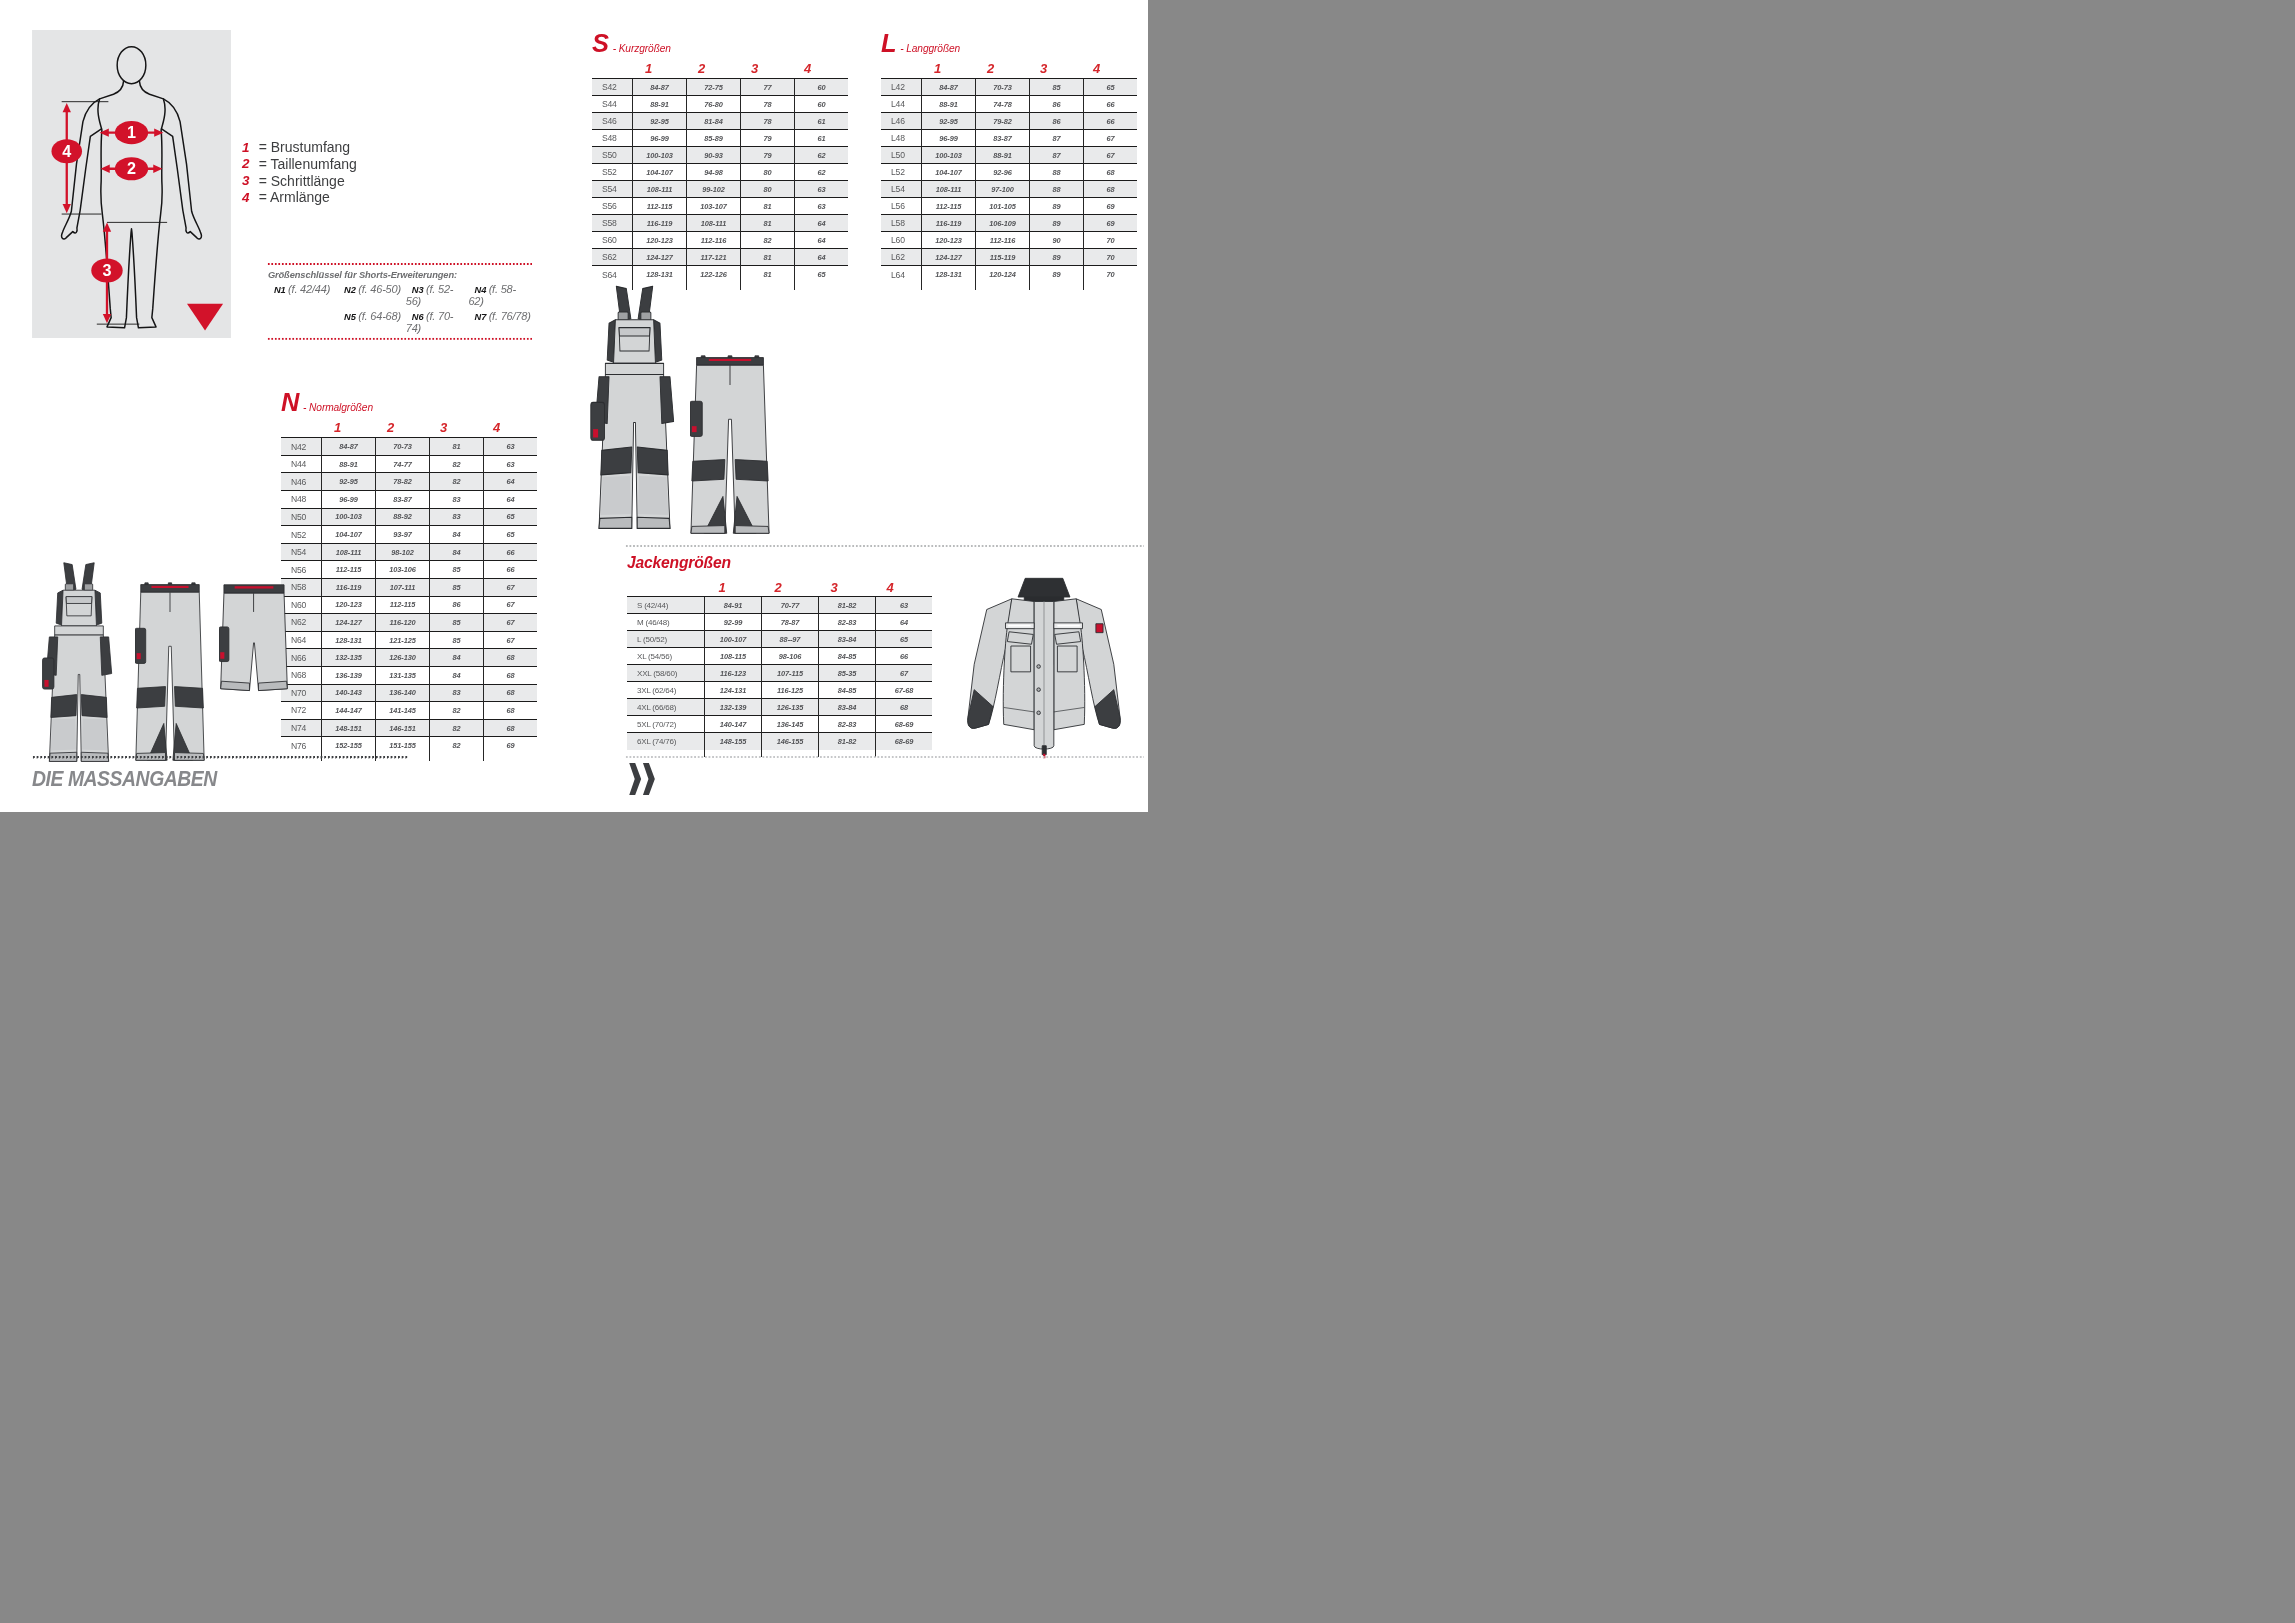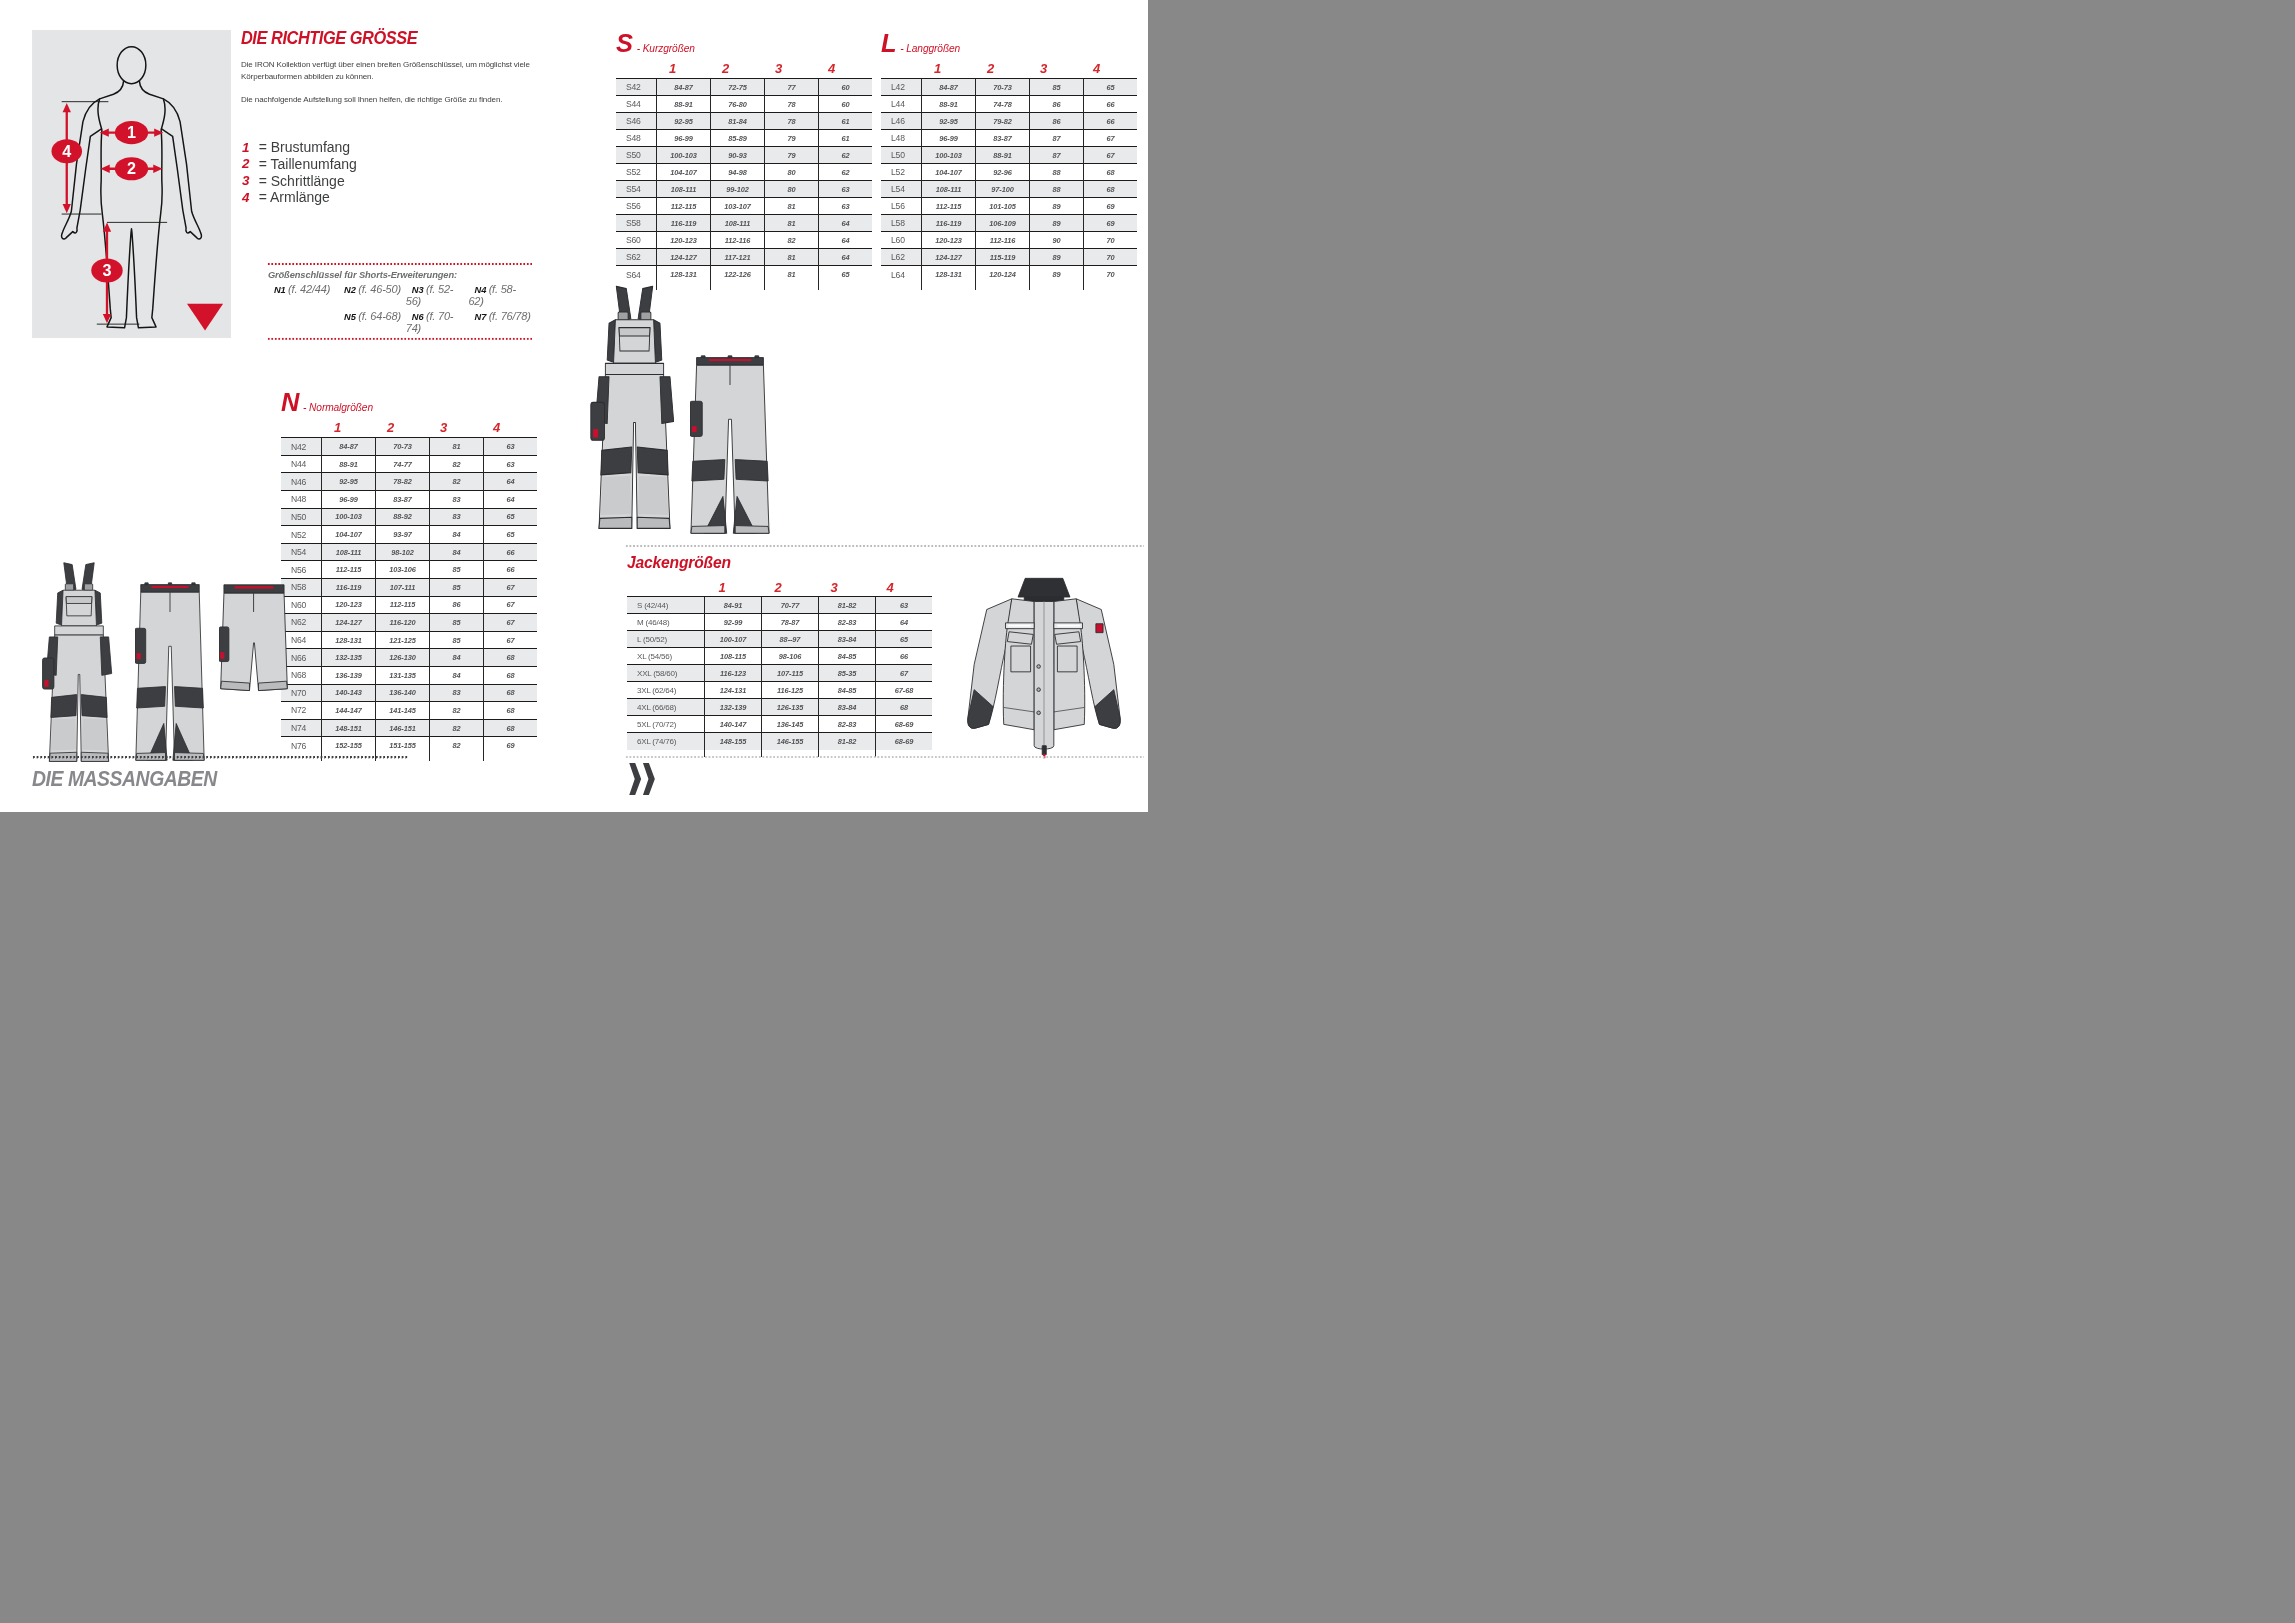--- a/index.html
+++ b/index.html
@@ -184,25 +184,20 @@
         <ellipse cx="162" cy="520" rx="34" ry="26" fill="#d2122a"></ellipse>
         <text x="215" y="234" text-anchor="middle" font-size="35" font-weight="bold" fill="#ffffff">1</text>
         <text x="215" y="312" text-anchor="middle" font-size="35" font-weight="bold" fill="#ffffff">2</text>
         <text x="75" y="274" text-anchor="middle" font-size="35" font-weight="bold" fill="#ffffff">4</text>
         <text x="162" y="532" text-anchor="middle" font-size="35" font-weight="bold" fill="#ffffff">3</text>
       </g>
       <polygon points="335,592 413,592 374,650" fill="#d2122a"></polygon>
     </svg>
   </div>
 
-  <div class="abs intro" style="left:241px;top:27px;width:308px;">
-    <div class="main-title">DIE RICHTIGE GRÖSSE</div>
-    <p style="margin-top:10.2px;">Die IRON Kollektion verfügt über einen breiten Größenschlüssel, um möglichst viele Körperbauformen abbilden zu können.</p>
-    <p>Die nachfolgende Aufstellung soll Ihnen helfen, die richtige Größe zu finden.</p>
-  </div>
 
   <div class="abs legend" style="left:242px;top:141px;">
       <div class="li-row">
         <span class="num">1</span>
         <span class="lab">= Brustumfang</span>
       </div>
       <div class="li-row">
         <span class="num">2</span>
         <span class="lab">= Taillenumfang</span>
       </div>
@@ -226,21 +221,21 @@
         <div class="sk-item"><span class="code">N4</span><span class="range">(f. 58-62)</span></div>
       </div>
     <div class="sk-row sk-row2">
         <div class="sk-item"><span class="code">N5</span><span class="range">(f. 64-68)</span></div>
         <div class="sk-item"><span class="code">N6</span><span class="range">(f. 70-74)</span></div>
         <div class="sk-item"><span class="code">N7</span><span class="range">(f. 76/78)</span></div>
       </div>
     <div class="dotline red-dots"></div>
   </div>
 
-  <div class="abs" style="left:616px;top:32px;">
+  <div class="abs" style="left:592px;top:32px;">
     <div class="sec-head">
       <span class="big">S</span><span class="suffix">- Kurzgrößen</span>
     </div>
     <div class="colhead">
       <span>1</span>
       <span>2</span>
       <span>3</span>
       <span>4</span>
     </div>
     <table class="sizes">

